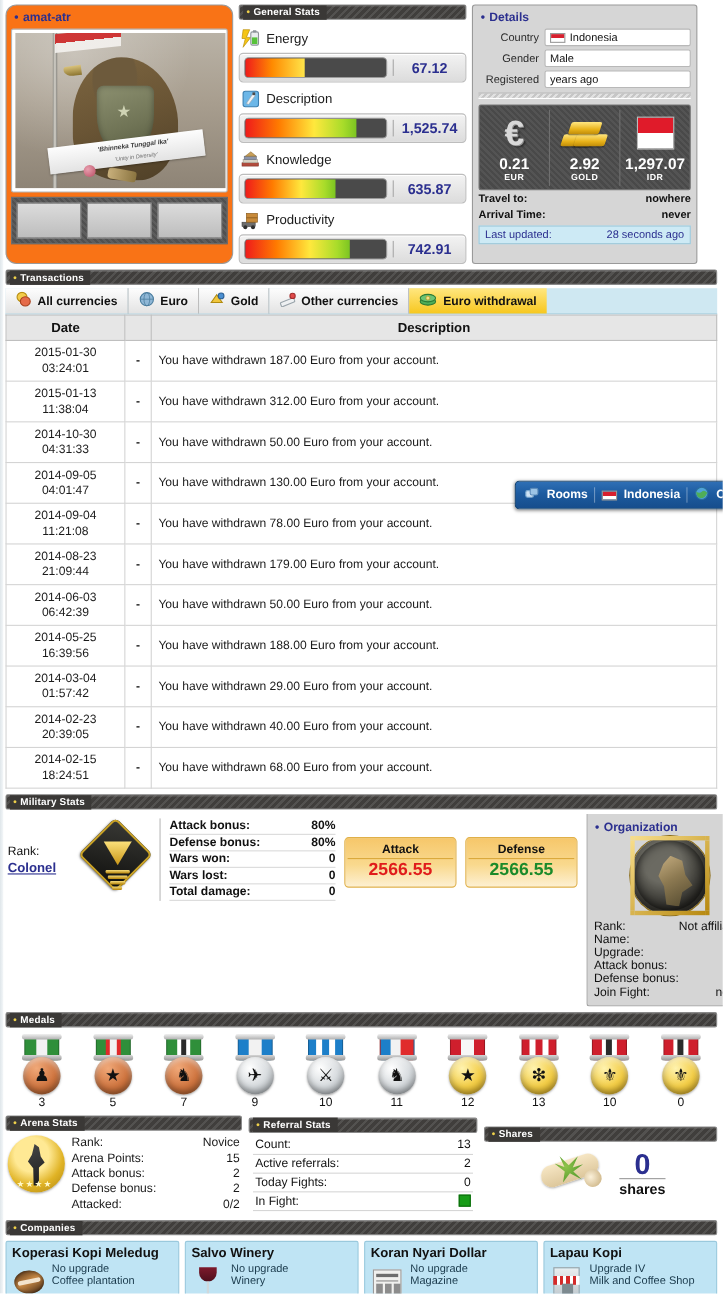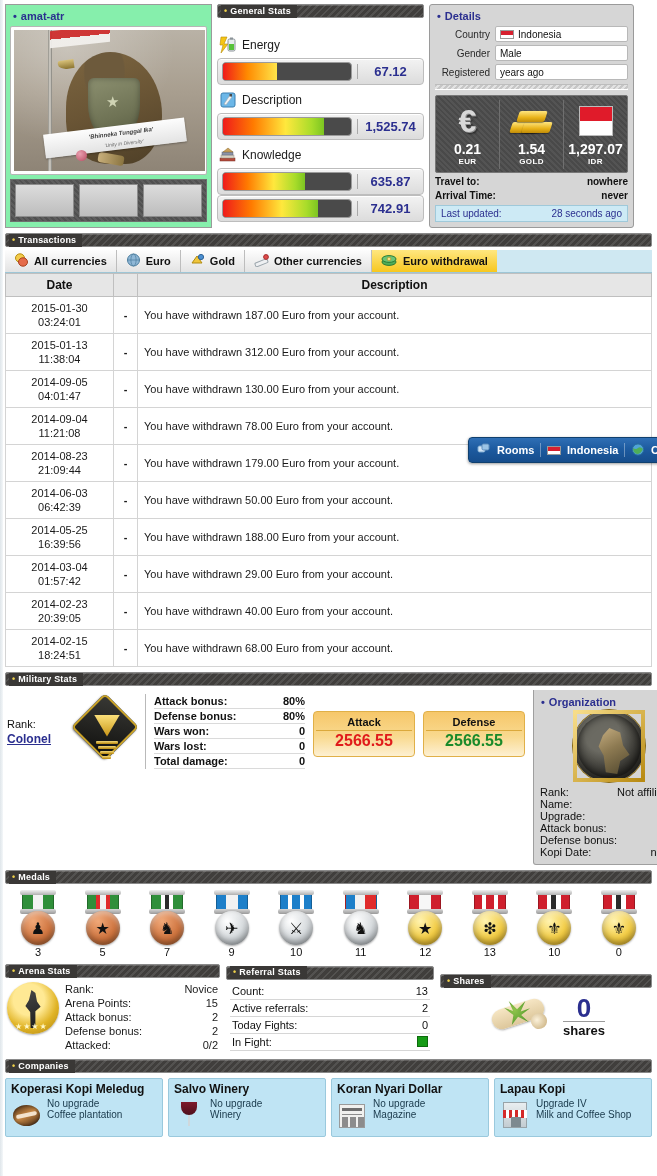--- a/index.html
+++ b/index.html
@@ -35,21 +35,21 @@
     letter-spacing:.2px;
     line-height:11px;
     white-space:nowrap;
   }
   .panel-head .ttl:before { content:"\2022"; color:#f0d24a; margin-right:3px; font-size:9px;}
 
   
   .toprow { display:flex; gap:5px; padding:4px 5px 0 5px; }
 
   .avatar-panel {
-    width:207px; background:#86efac; border:1px solid #9a9a9a; border-radius:0;
+    width:207px; background:#f97316; border:1px solid #9a9a9a; border-radius:10px;
     padding:4px; position:relative;
   }
   .avatar-name {
     color:#2b2f8f; font-weight:bold; font-size:11px; margin:1px 0 4px 3px;
   }
   .avatar-name:before { content:"\2022"; color:#2b2f8f; margin-right:4px; }
   .avatar-frame {
     background:#fff; border:1px solid #b6b6b6; padding:3px; border-radius:2px;
   }
   .avatar-img {
@@ -94,21 +94,21 @@
   .thumbs {
     margin-top:4px; background:#555; background-image:
       repeating-linear-gradient(45deg, rgba(255,255,255,.05) 0 2px, rgba(0,0,0,.06) 2px 4px);
     border:1px solid #6e6e6e; padding:4px; display:flex; gap:5px; justify-content:center;
   }
   .thumb { flex:1; height:33px; background:linear-gradient(180deg,#dcdcdc,#bdbdbd);
            border:1px solid #8d8d8d; }
 
   
   .gs-panel { width:207px; }
-  .gs-body { padding:12px 0 0 0; }
+  .gs-body { padding:2px 0 0 0; }
   .gs-label { display:flex; align-items:center; gap:5px; font-size:12px; color:#1b1b1b;
               margin:6px 0 4px 2px; }
   .gs-ico { width:18px; height:18px; flex:0 0 18px; position:relative; }
   .barrow {
     display:flex; align-items:center;
     background:linear-gradient(180deg,#f3f3f3,#dcdcdc);
     border:1px solid #bdbdbd; border-radius:4px; height:27px; padding:3px 4px;
     box-shadow: inset 0 1px 0 #fff;
   }
   .bar {
@@ -425,20 +425,32 @@
           </span>
           <span>Knowledge</span>
         </div>
         <div class="barrow">
           <div class="bar">
             <div class="fill full" style="width:64%"></div>
           </div>
           <div class="barval">635.87</div>
         </div>
 
+        <div class="gs-label">
+          <span class="gs-ico">
+            <svg width="18" height="18" viewBox="0 0 18 18">
+              <rect x="1" y="11" width="12" height="4" fill="#6e6e6e" stroke="#3f3f3f" stroke-width="0.5"></rect>
+              <circle cx="4" cy="15.5" r="1.8" fill="#2f2f2f"></circle>
+              <circle cx="11" cy="15.5" r="1.8" fill="#2f2f2f"></circle>
+              <rect x="5" y="3" width="10" height="8" fill="#c88a3a" stroke="#8a5b1c" stroke-width="0.6"></rect>
+              <path d="M5 7 h10" stroke="#8a5b1c" stroke-width="0.8"></path>
+            </svg>
+          </span>
+          <span>Productivity</span>
+        </div>
         <div class="barrow">
           <div class="bar">
             <div class="fill full" style="width:74%"></div>
           </div>
           <div class="barval">742.91</div>
         </div>
 
       </div>
     </div>
 
@@ -472,21 +484,21 @@
           <div class="money-cur">EUR</div>
         </div>
         <div class="money-cell">
           <div class="money-ico">
             <div class="gold-bars">
               <div class="gbar a"></div>
                 <div class="gbar b"></div>
                 <div class="gbar c"></div>
             </div>
           </div>
-          <div class="money-amt">1.54</div>
+          <div class="money-amt">2.92</div>
           <div class="money-cur">GOLD</div>
         </div>
         <div class="money-cell">
           <div class="money-ico">
               <div class="flag-big"></div>
             </div>
           <div class="money-amt">1,297.07</div>
           <div class="money-cur">IDR</div>
         </div>
       </div>
@@ -572,20 +584,25 @@
       <tbody>
         <tr>
             <td class="td-date"><span>2015-01-30</span><br><span>03:24:01</span></td>
             <td class="td-sign">-</td>
             <td>You have withdrawn 187.00 Euro from your account.</td>
           </tr>
         <tr>
             <td class="td-date"><span>2015-01-13</span><br><span>11:38:04</span></td>
             <td class="td-sign">-</td>
             <td>You have withdrawn 312.00 Euro from your account.</td>
+          </tr>
+        <tr>
+            <td class="td-date"><span>2014-10-30</span><br><span>04:31:33</span></td>
+            <td class="td-sign">-</td>
+            <td>You have withdrawn 50.00 Euro from your account.</td>
           </tr>
         <tr>
             <td class="td-date"><span>2014-09-05</span><br><span>04:01:47</span></td>
             <td class="td-sign">-</td>
             <td>You have withdrawn 130.00 Euro from your account.</td>
           </tr>
         <tr>
             <td class="td-date"><span>2014-09-04</span><br><span>11:21:08</span></td>
             <td class="td-sign">-</td>
             <td>You have withdrawn 78.00 Euro from your account.</td>
@@ -721,21 +738,21 @@
         </div>
         <div class="org-row">
           <span>Attack bonus:</span>
           <span>0</span>
         </div>
         <div class="org-row">
           <span>Defense bonus:</span>
           <span>0</span>
         </div>
         <div class="org-row">
-          <span>Kopi Date:</span>
+          <span>Join Fight:</span>
           <span>never</span>
         </div>
       </div>
     </div>
   </div>
 
   <div class="sect">
     <div class="panel-head">
       <span class="ttl">Medals</span>
     </div>

